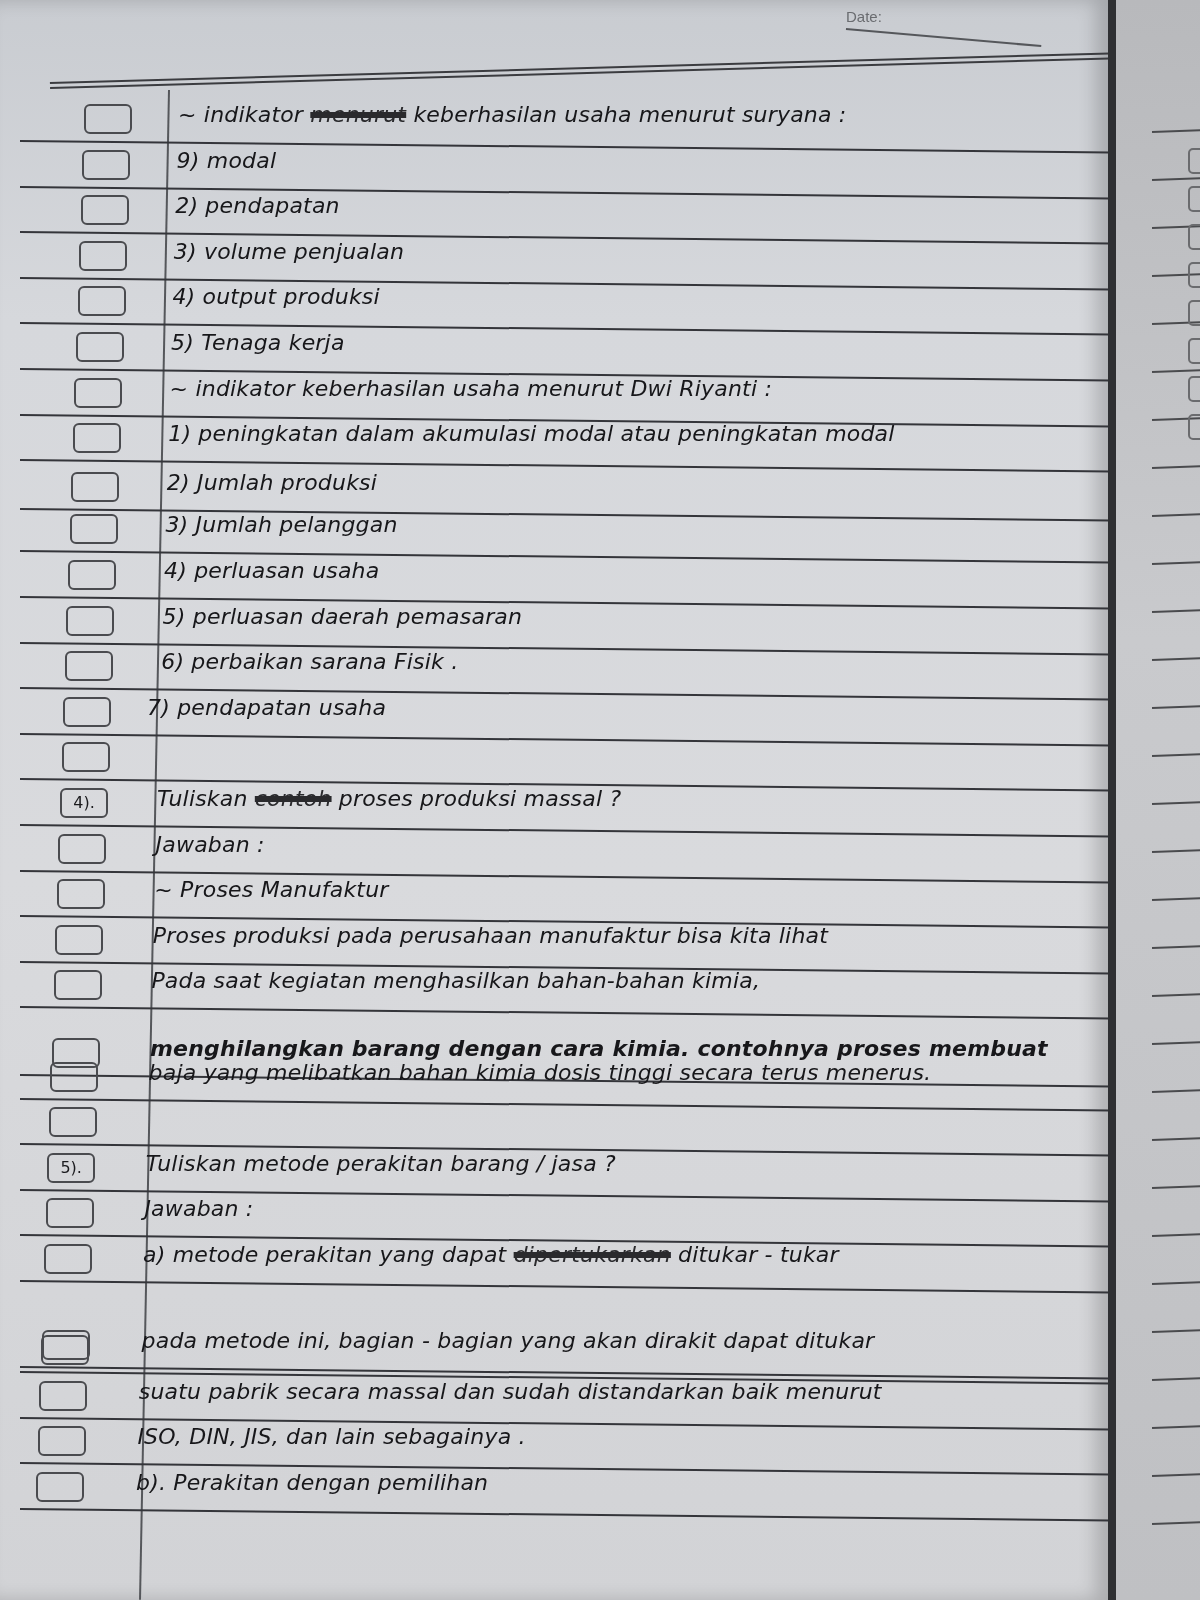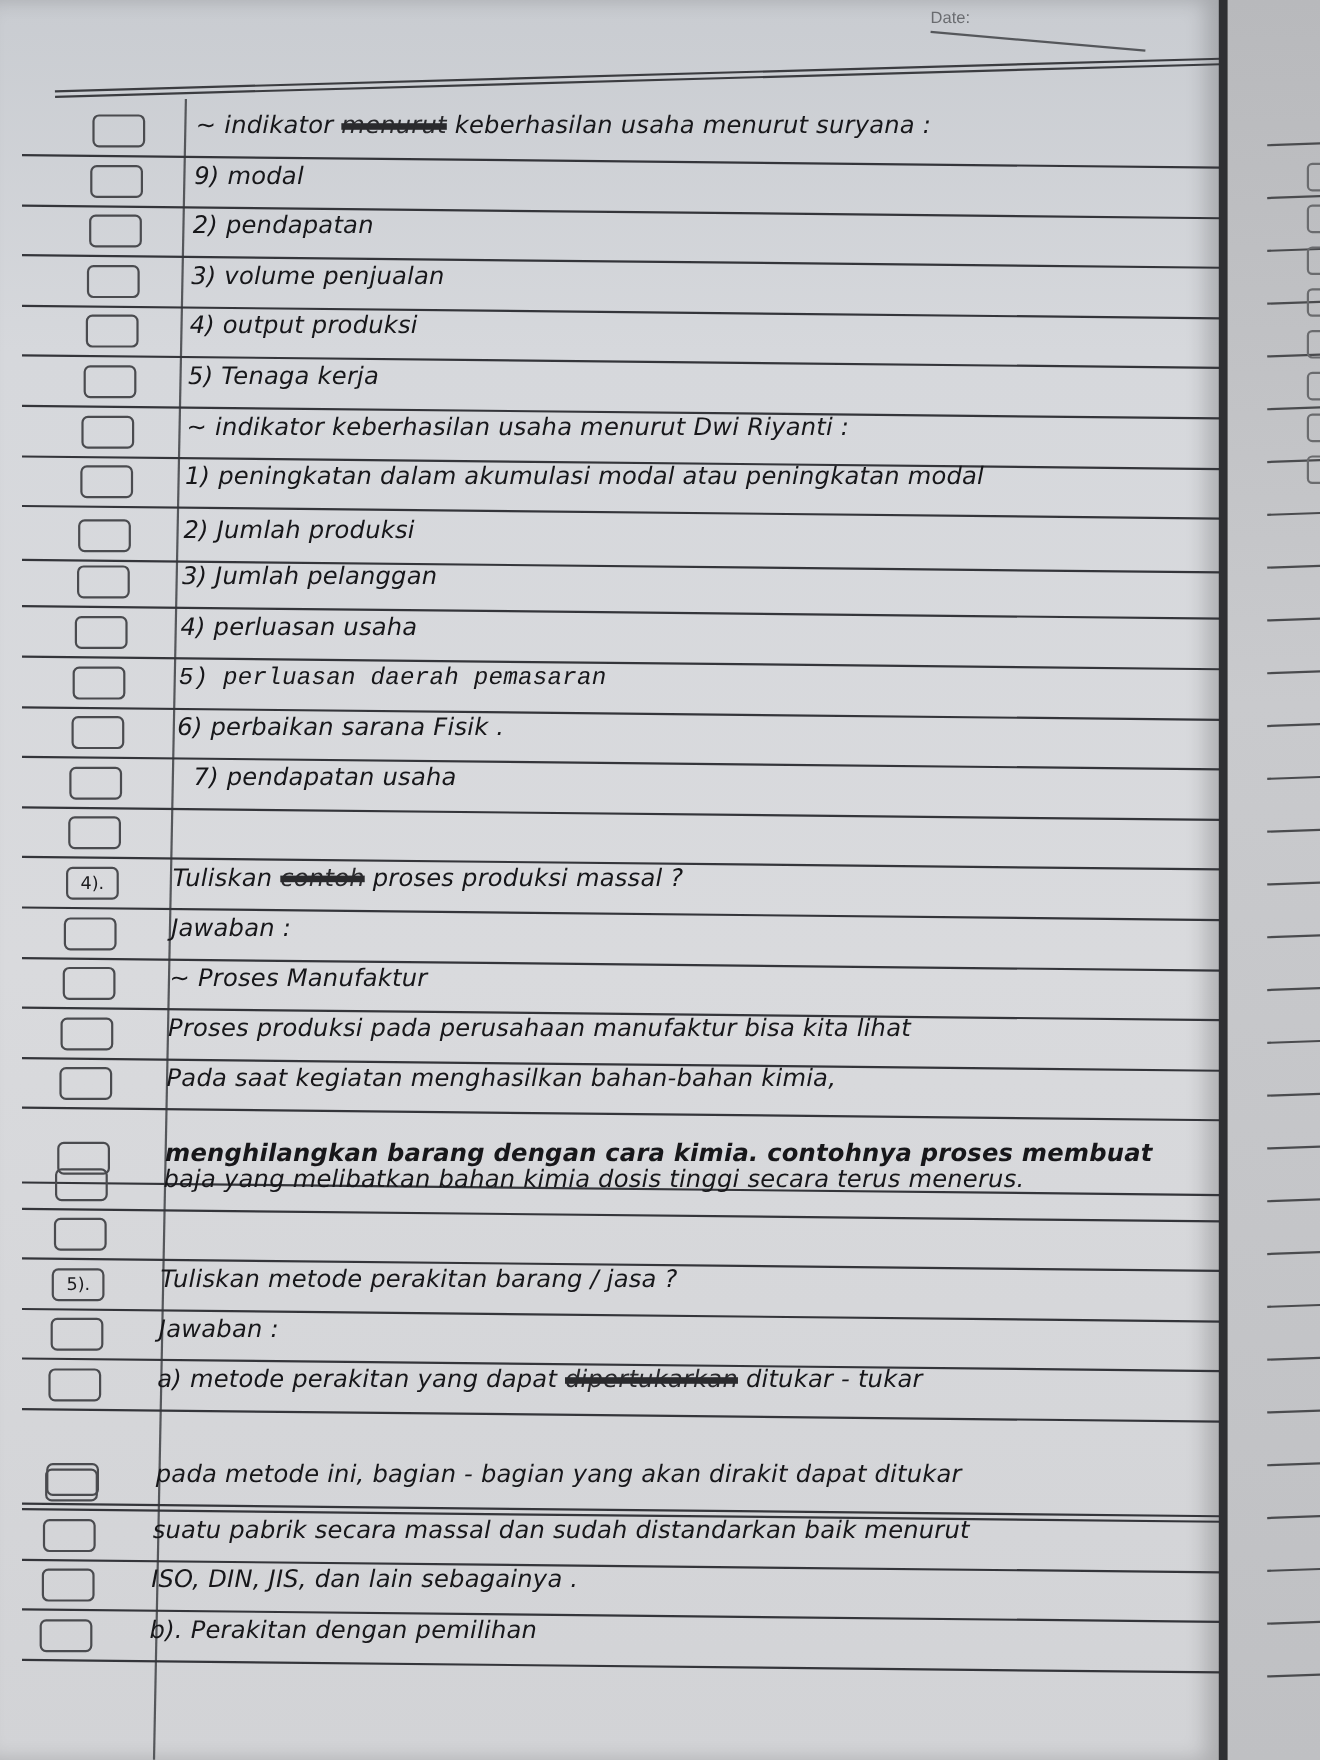--- a/index.html
+++ b/index.html
@@ -130,31 +130,31 @@
         <div class="text" style="left: 165.4px;"><span>3) Jumlah pelanggan</span></div>
         <div class="rule"></div>
       </div>
       <div class="row" style="top: 552px;">
         <div class="box" style="left: 68px;"></div>
         <div class="text" style="left: 164px;"><span>4) perluasan usaha</span></div>
         <div class="rule"></div>
       </div>
       <div class="row" style="top: 597.6px;">
         <div class="box" style="left: 66.4px;"></div>
-        <div class="text" style="left: 162.6px; font-family: Liberation Mono, monospace;"><span>5) perluasan daerah pemasaran</span></div>
+        <div class="text" style="left: 162.6px;"><span>5) perluasan daerah pemasaran</span></div>
         <div class="rule"></div>
       </div>
       <div class="row" style="top: 643.2px;">
         <div class="box" style="left: 64.8px;"></div>
         <div class="text" style="left: 161.2px;"><span>6) perbaikan sarana Fisik .</span></div>
         <div class="rule"></div>
       </div>
       <div class="row" style="top: 688.8px;">
         <div class="box" style="left: 63.2px;"></div>
-        <div class="text" style="left: 176px;"><span>7) pendapatan usaha</span></div>
+        <div class="text" style="left: 147px;"><span>7) pendapatan usaha</span></div>
         <div class="rule"></div>
       </div>
       <div class="row" style="top: 734.4px;">
         <div class="box" style="left: 61.6px;"></div>
         <div class="text" style="left: 158.4px;"><span></span></div>
         <div class="rule"></div>
       </div>
       <div class="row" style="top: 780px;">
         <div class="box" style="left: 60px;">4).</div>
         <div class="text" style="left: 157px;"><span>Tuliskan </span><span class="strike">contoh</span><span> proses produksi massal ?</span></div>

